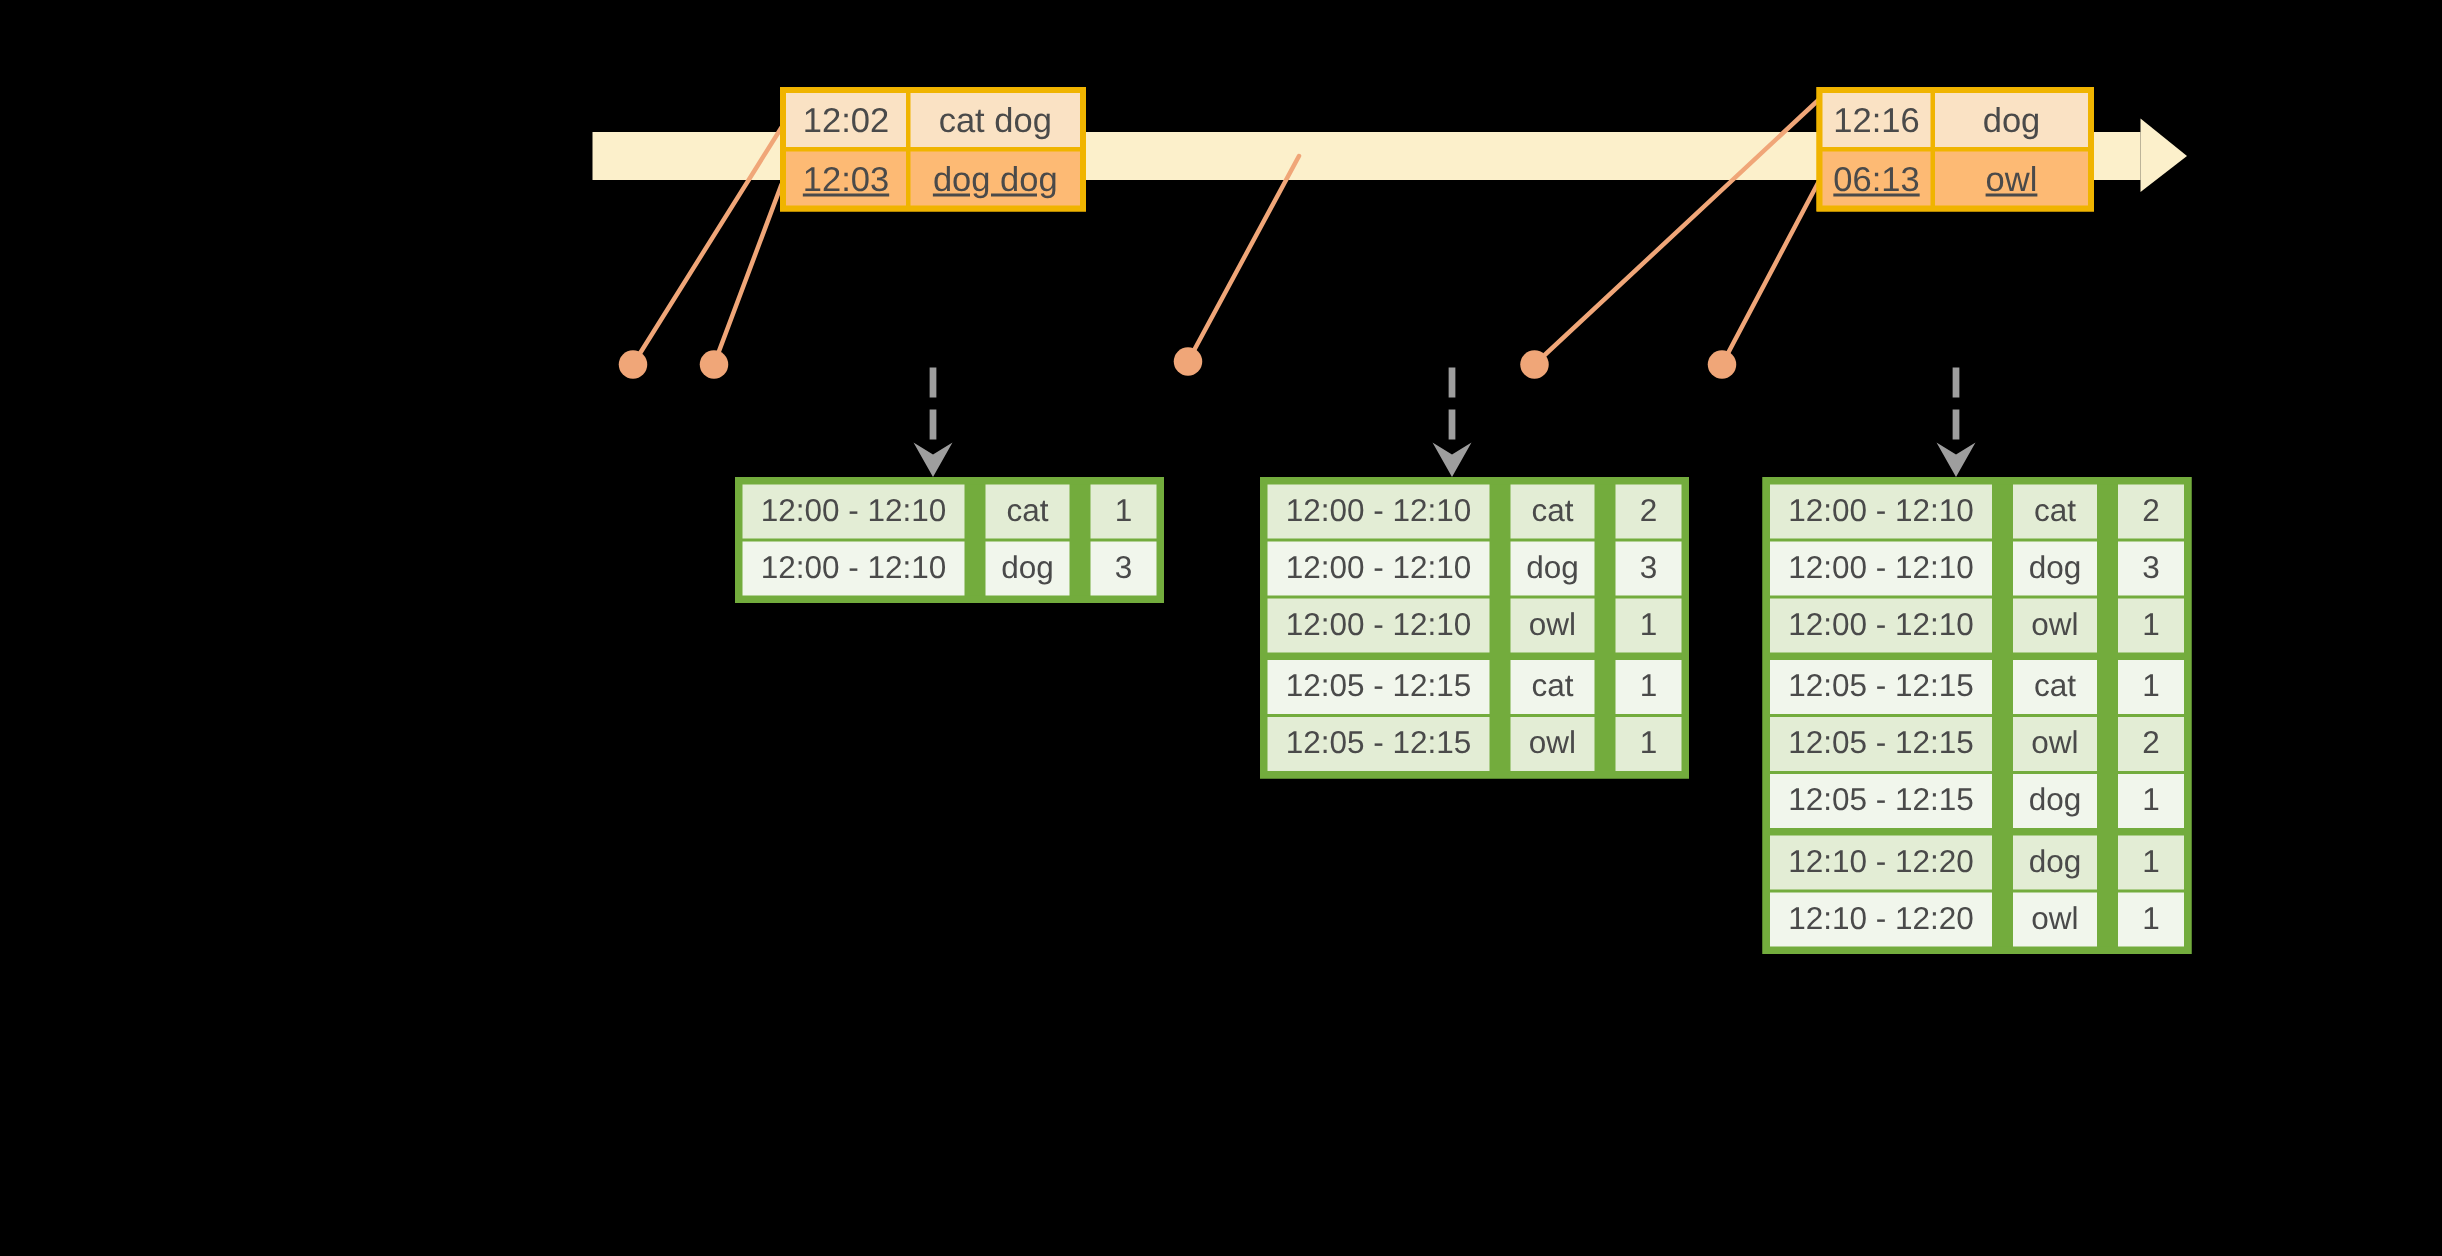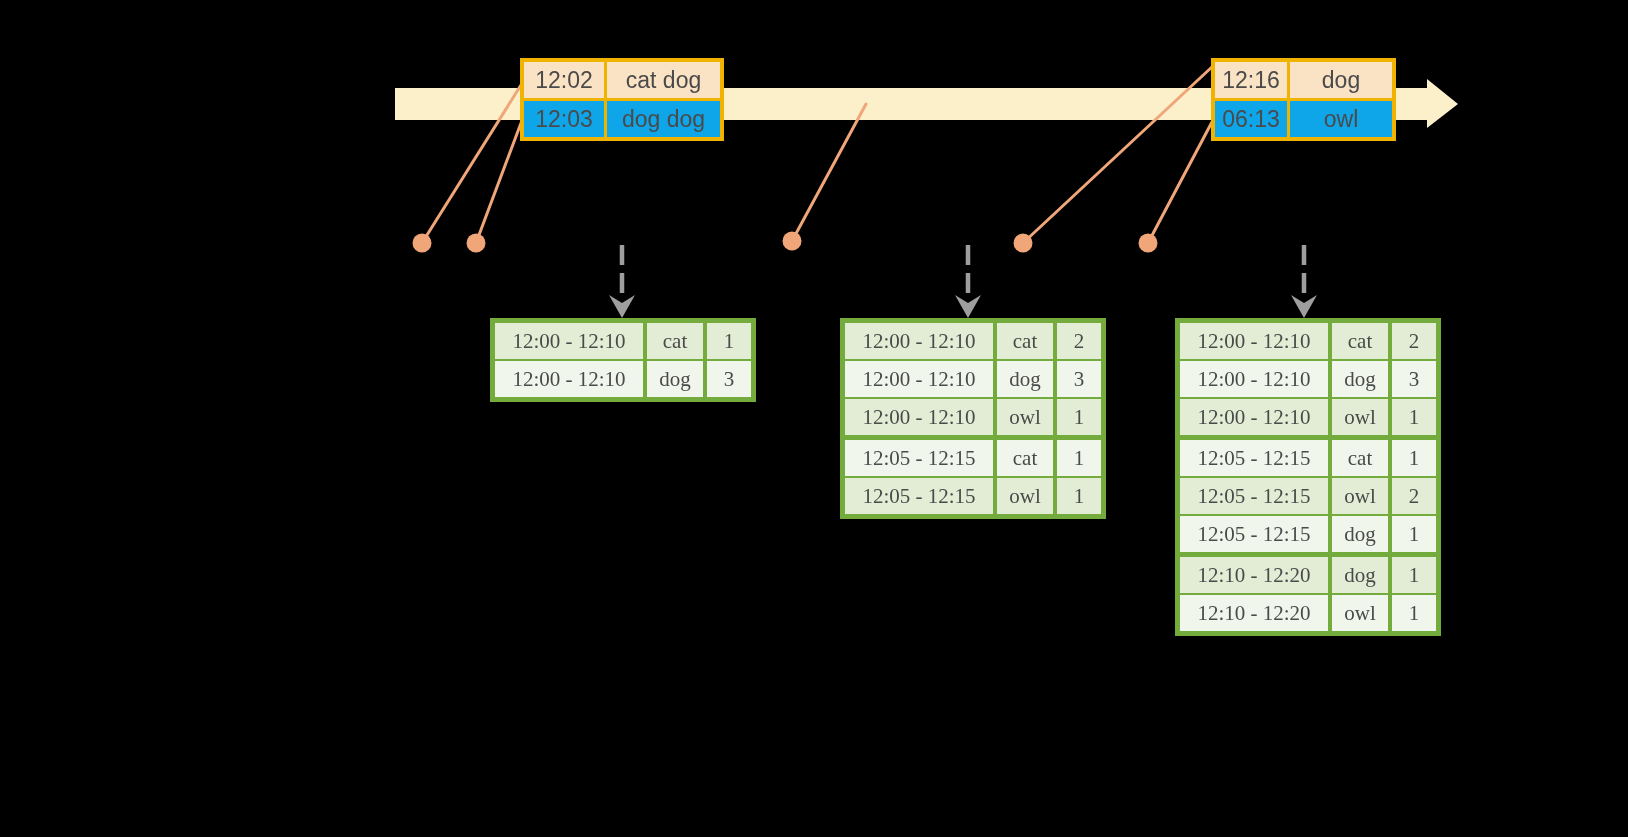--- a/index.html
+++ b/index.html
@@ -13,29 +13,29 @@
   
   .ebox {
     position:absolute; z-index:2; background:#F0B400;
     border:4px solid #F0B400; display:grid; gap:3px;
   }
   .ebox .cell { display:flex; align-items:center; justify-content:center; font-size:23px; }
   #ebox1 { left:520px; top:58px; grid-template-columns:80px 113px; grid-template-rows:36px 36px; }
   #ebox2 { left:865px; top:82px; grid-template-columns:83px 111px; grid-template-rows:36px; }
   #ebox3 { left:1211px; top:58px; grid-template-columns:72px 102px; grid-template-rows:36px 36px; }
   .efill-dark  { background:#FAE2C4; }
-  .efill-light { background:#0ea5e9; }
+  .efill-light { background:#fdba74;text-decoration:underline; }
 
   
   .rtable {
     position:absolute; z-index:2; top:318px;
     background:#73AC3D; border:5px solid #73AC3D;
   }
   #rt1 { left:490px; } #rt2 { left:840px; } #rt3 { left:1175px; }
-  .rrow { display:flex; gap:4px; margin-top:2px;font-family:Liberation Serif, serif; }
+  .rrow { display:flex; gap:14px; margin-top:2px; }
   .rrow:first-child { margin-top:0; }
   .rrow.group-start { margin-top:5px; }
   .rrow .c { height:36px; display:flex; align-items:center; justify-content:center; font-size:21px; }
   .c.win  { width:148px; }
   .c.word { width:56px; }
   .c.cnt  { width:44px; }
   .row-dark  .c { background:#E3EDD5; }
   .row-light .c { background:#F1F6EC; }
 </style>
 </head>

